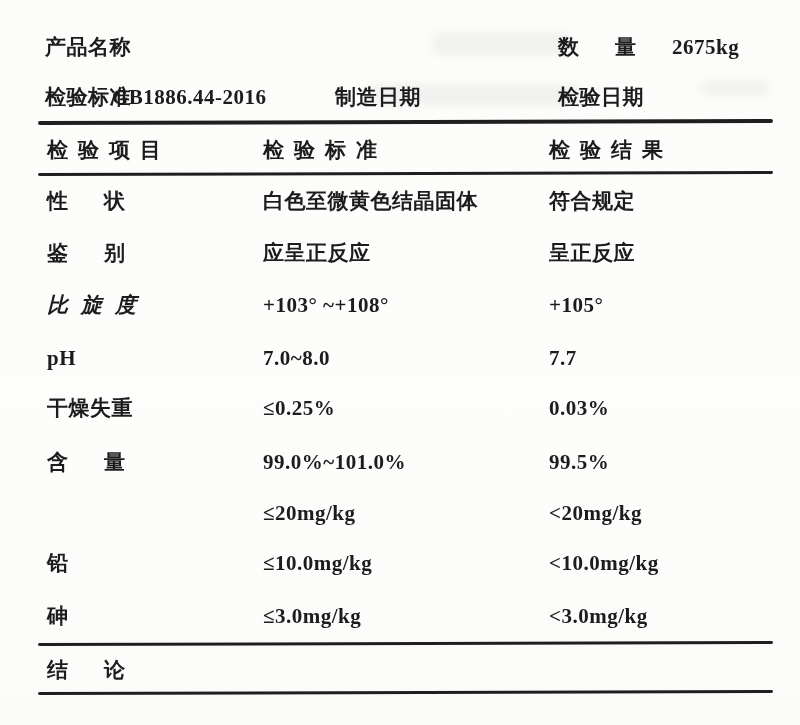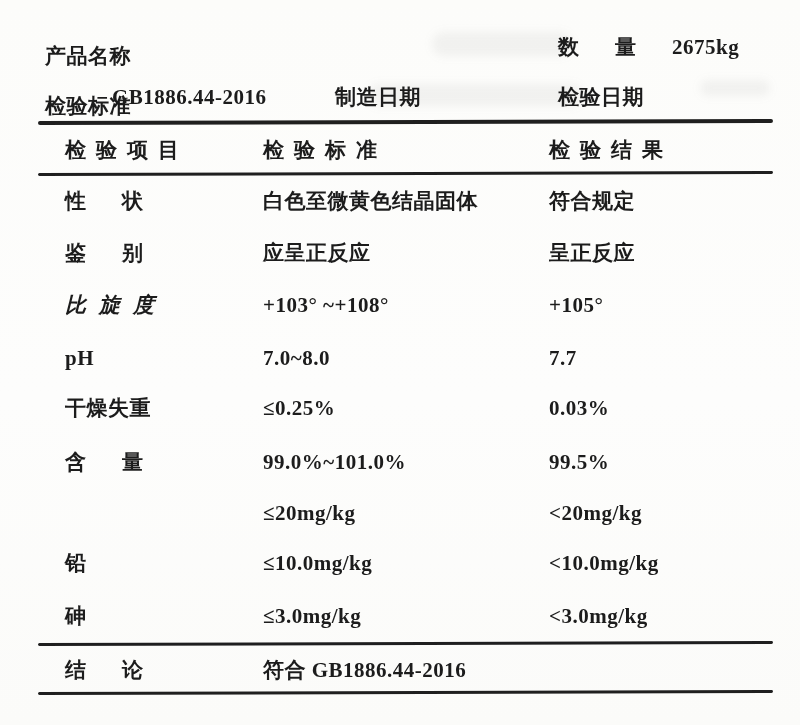--- a/index.html
+++ b/index.html
@@ -25,26 +25,26 @@
   }
   .t {
     position: absolute;
     top: 0;
     font-size: 21px;
     line-height: 24px;
     white-space: pre;
     letter-spacing: 0.5px;
   }
   
-  .i1 { left: 45px; margin-top: 9px; }   
+  .i1 { left: 45px; }   
   .i2 { left: 112px; }  
   .i3 { left: 335px; }  
   .i4 { left: 546px; margin-left: 12px; }  
   .i5 { left: 672px; }  
-  .c1 { left: 65px; }   
+  .c1 { left: 47px; }   
   .c2 { left: 263px; }  
   .c3 { left: 549px; }  
   
   .ls-wide { letter-spacing: 36px; }
   .ls-mid  { letter-spacing: 13px; font-style: italic; }
   .ls-hdr  { letter-spacing: 10px; }
   .rule {
     position: absolute;
     left: 38px;
     width: 735px;
@@ -143,18 +143,17 @@
   <div class="row" style="top:604px">
     <span class="t c1">砷</span>
     <span class="t c2">≤3.0mg/kg</span>
     <span class="t c3">&lt;3.0mg/kg</span>
   </div>
 
   <div class="rule rule-thin" style="top:642px"></div>
 
   <div class="row" style="top:658px">
     <span class="t c1 ls-wide">结论</span>
-    <span class="t c2">符合 GB1886.44-2016</span>
   </div>
 
   <div class="rule rule-thin" style="top:691px"></div>
 
 </div>
 
 </body></html>

